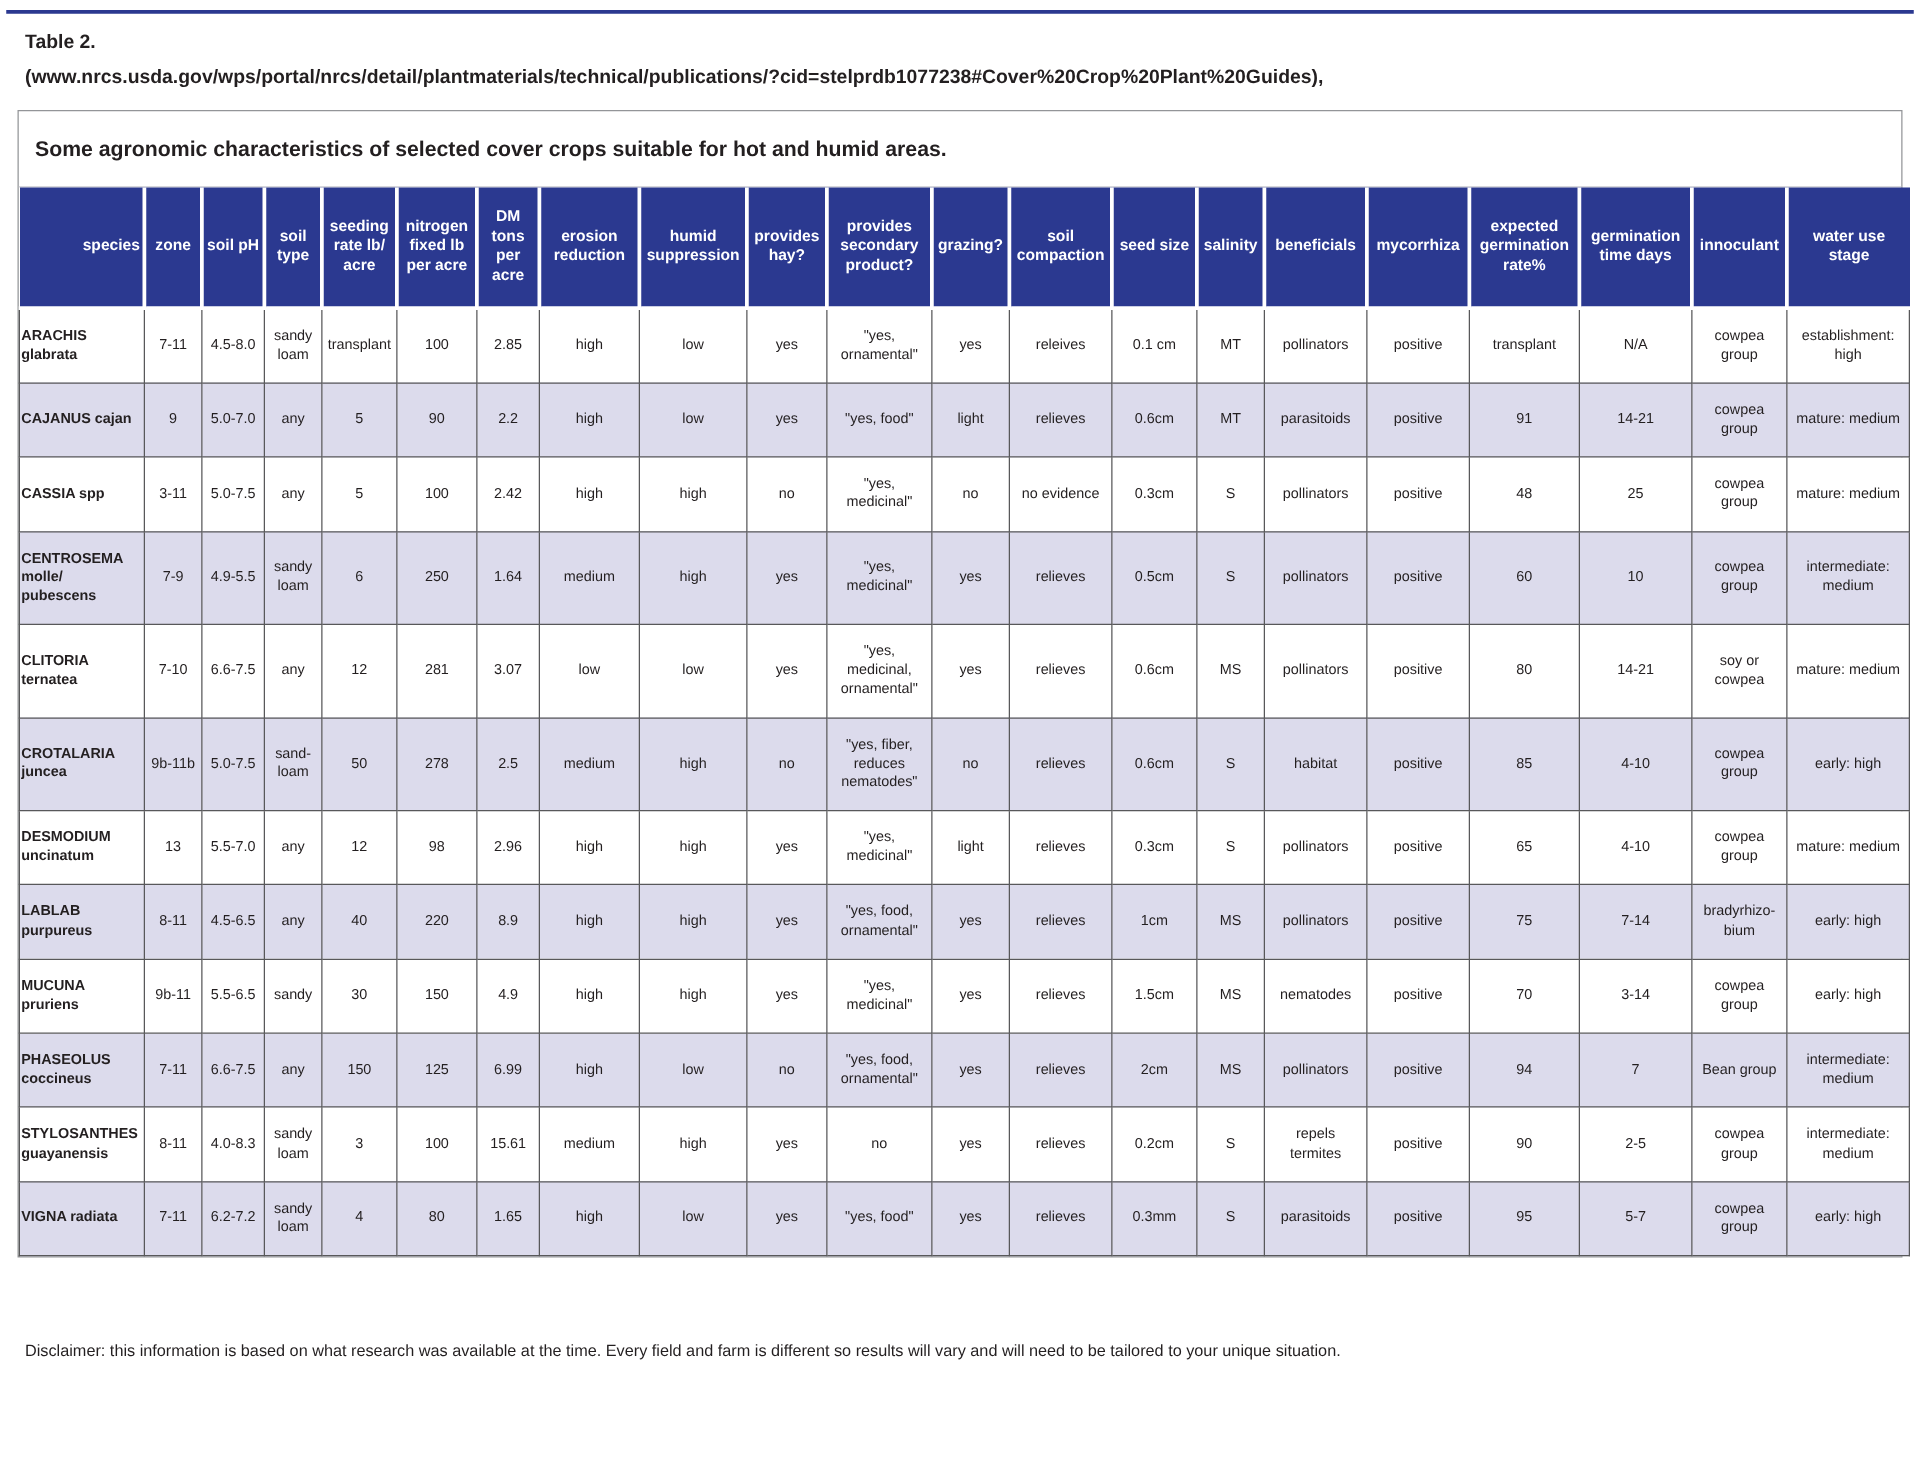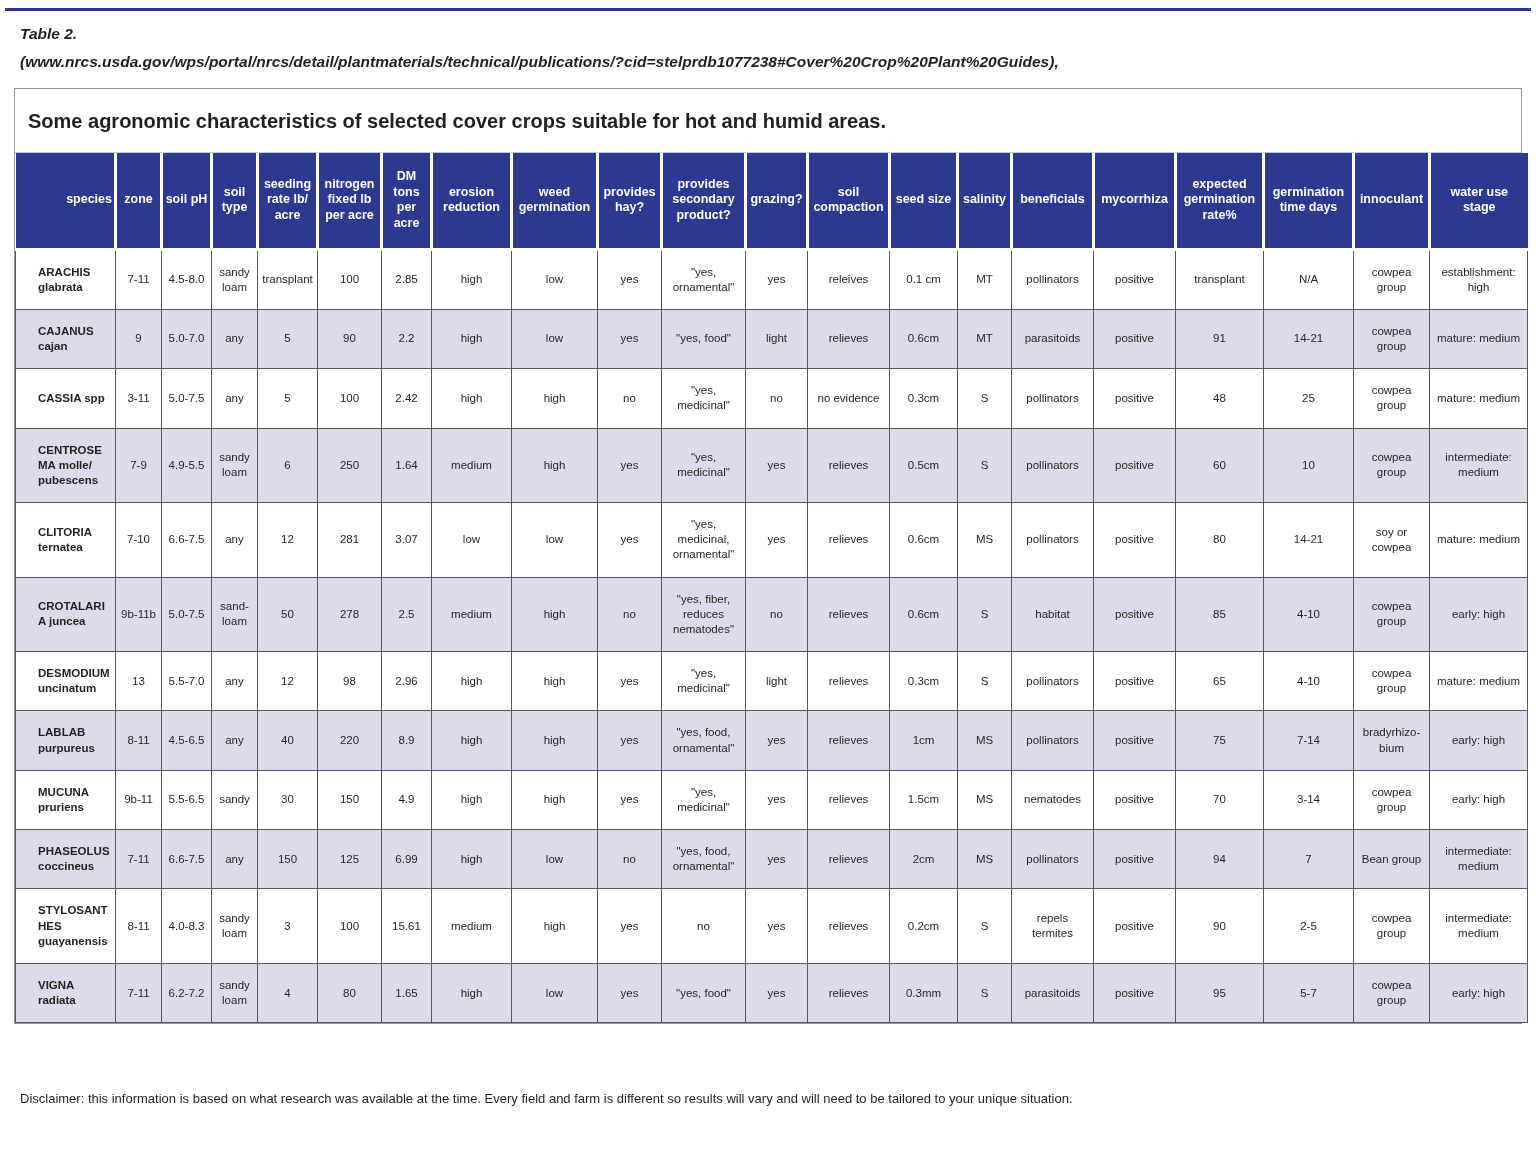--- a/index.html
+++ b/index.html
@@ -11,34 +11,33 @@
     color: #231f20;
     overflow: hidden;
   }
   .top-rule {
     height: 3px;
     background: var(--top-rule, #2b3990);
     margin: 8px 5px 0 5px;
   }
   .doc-head {
     margin: 9px 20px 12px 20px;
-    font-style: italic;
     font-weight: bold;
     font-size: 15.5px;
     line-height: 28px;
     color: #231f20;
   }
   .table-label { margin-bottom: 0px; }
   .table-box {
     margin: 10px 14px 0 14px;
     border: 1px solid var(--outer-border, #939598);
     background: #ffffff;
   }
   .table-title {
-    font-size: 20px;
+    font-size: 17px;
     font-weight: bold;
     padding: 21px 14px 19px 13px;
     border-bottom: 1px solid #c9c9cf;
     color: #231f20;
   }
   table {
     border-collapse: collapse;
     width: 100%;
     table-layout: fixed;
   }
@@ -63,21 +62,21 @@
     text-align: center;
     vertical-align: middle;
     padding: 14px 3px;
     line-height: 1.32;
     color: #231f20;
     overflow-wrap: break-word;
   }
   td.species {
     text-align: left;
     font-weight: bold;
-    padding-left: 22px;
+    padding-left: 1px;
     padding-right: 4px;
   }
   tbody tr:nth-child(even) td { background: var(--row-alt-bg, #dcdbec); }
   tbody tr:nth-child(odd) td { background: #ffffff; }
   .doc-foot {
     margin: 12px 20px 0 20px;
     font-size: 13px;
     line-height: 25px;
     color: #231f20;
     white-space: pre-wrap;
@@ -122,21 +121,21 @@
     <thead>
       <tr id="head-row">
           <th>species</th>
           <th>zone</th>
           <th>soil pH</th>
           <th>soil type</th>
           <th>seeding rate lb/ acre</th>
           <th>nitrogen fixed lb per acre</th>
           <th>DM tons per acre</th>
           <th>erosion reduction</th>
-          <th>weed germination</th>
+          <th>humid suppression</th>
           <th>provides hay?</th>
           <th>provides secondary product?</th>
           <th>grazing?</th>
           <th>soil compaction</th>
           <th>seed size</th>
           <th>salinity</th>
           <th>beneficials</th>
           <th>mycorrhiza</th>
           <th>expected germination rate%</th>
           <th>germination time days</th>

